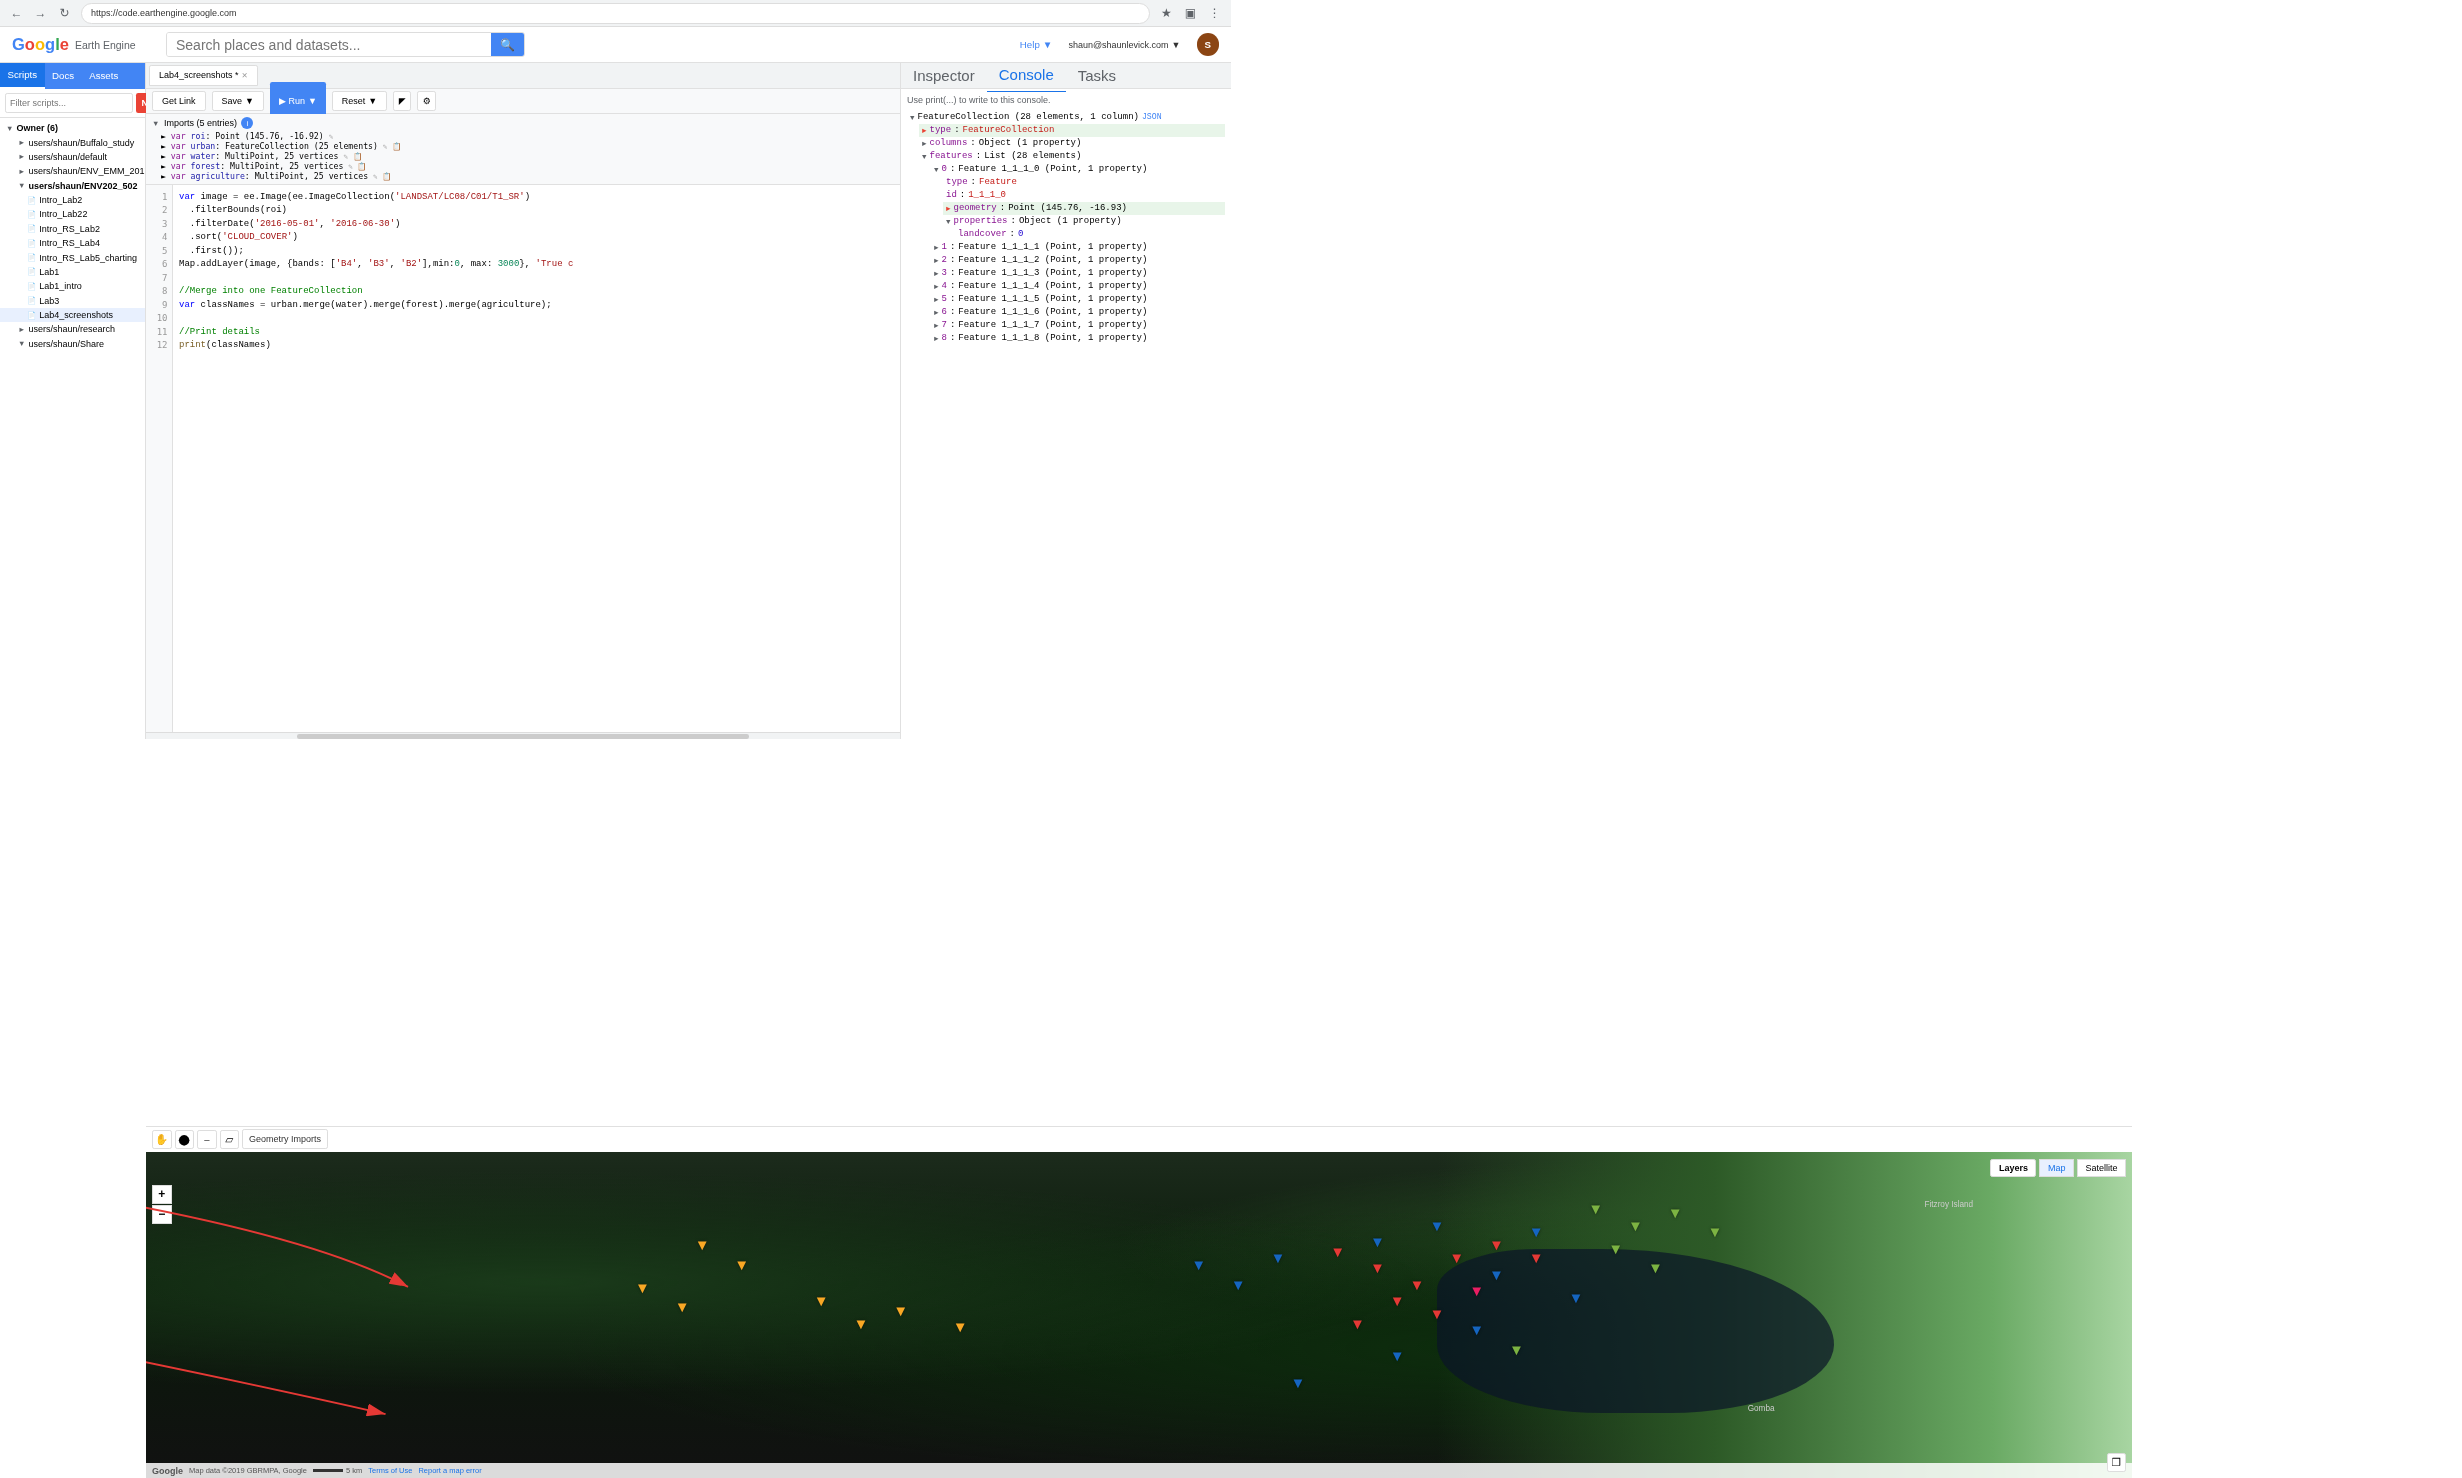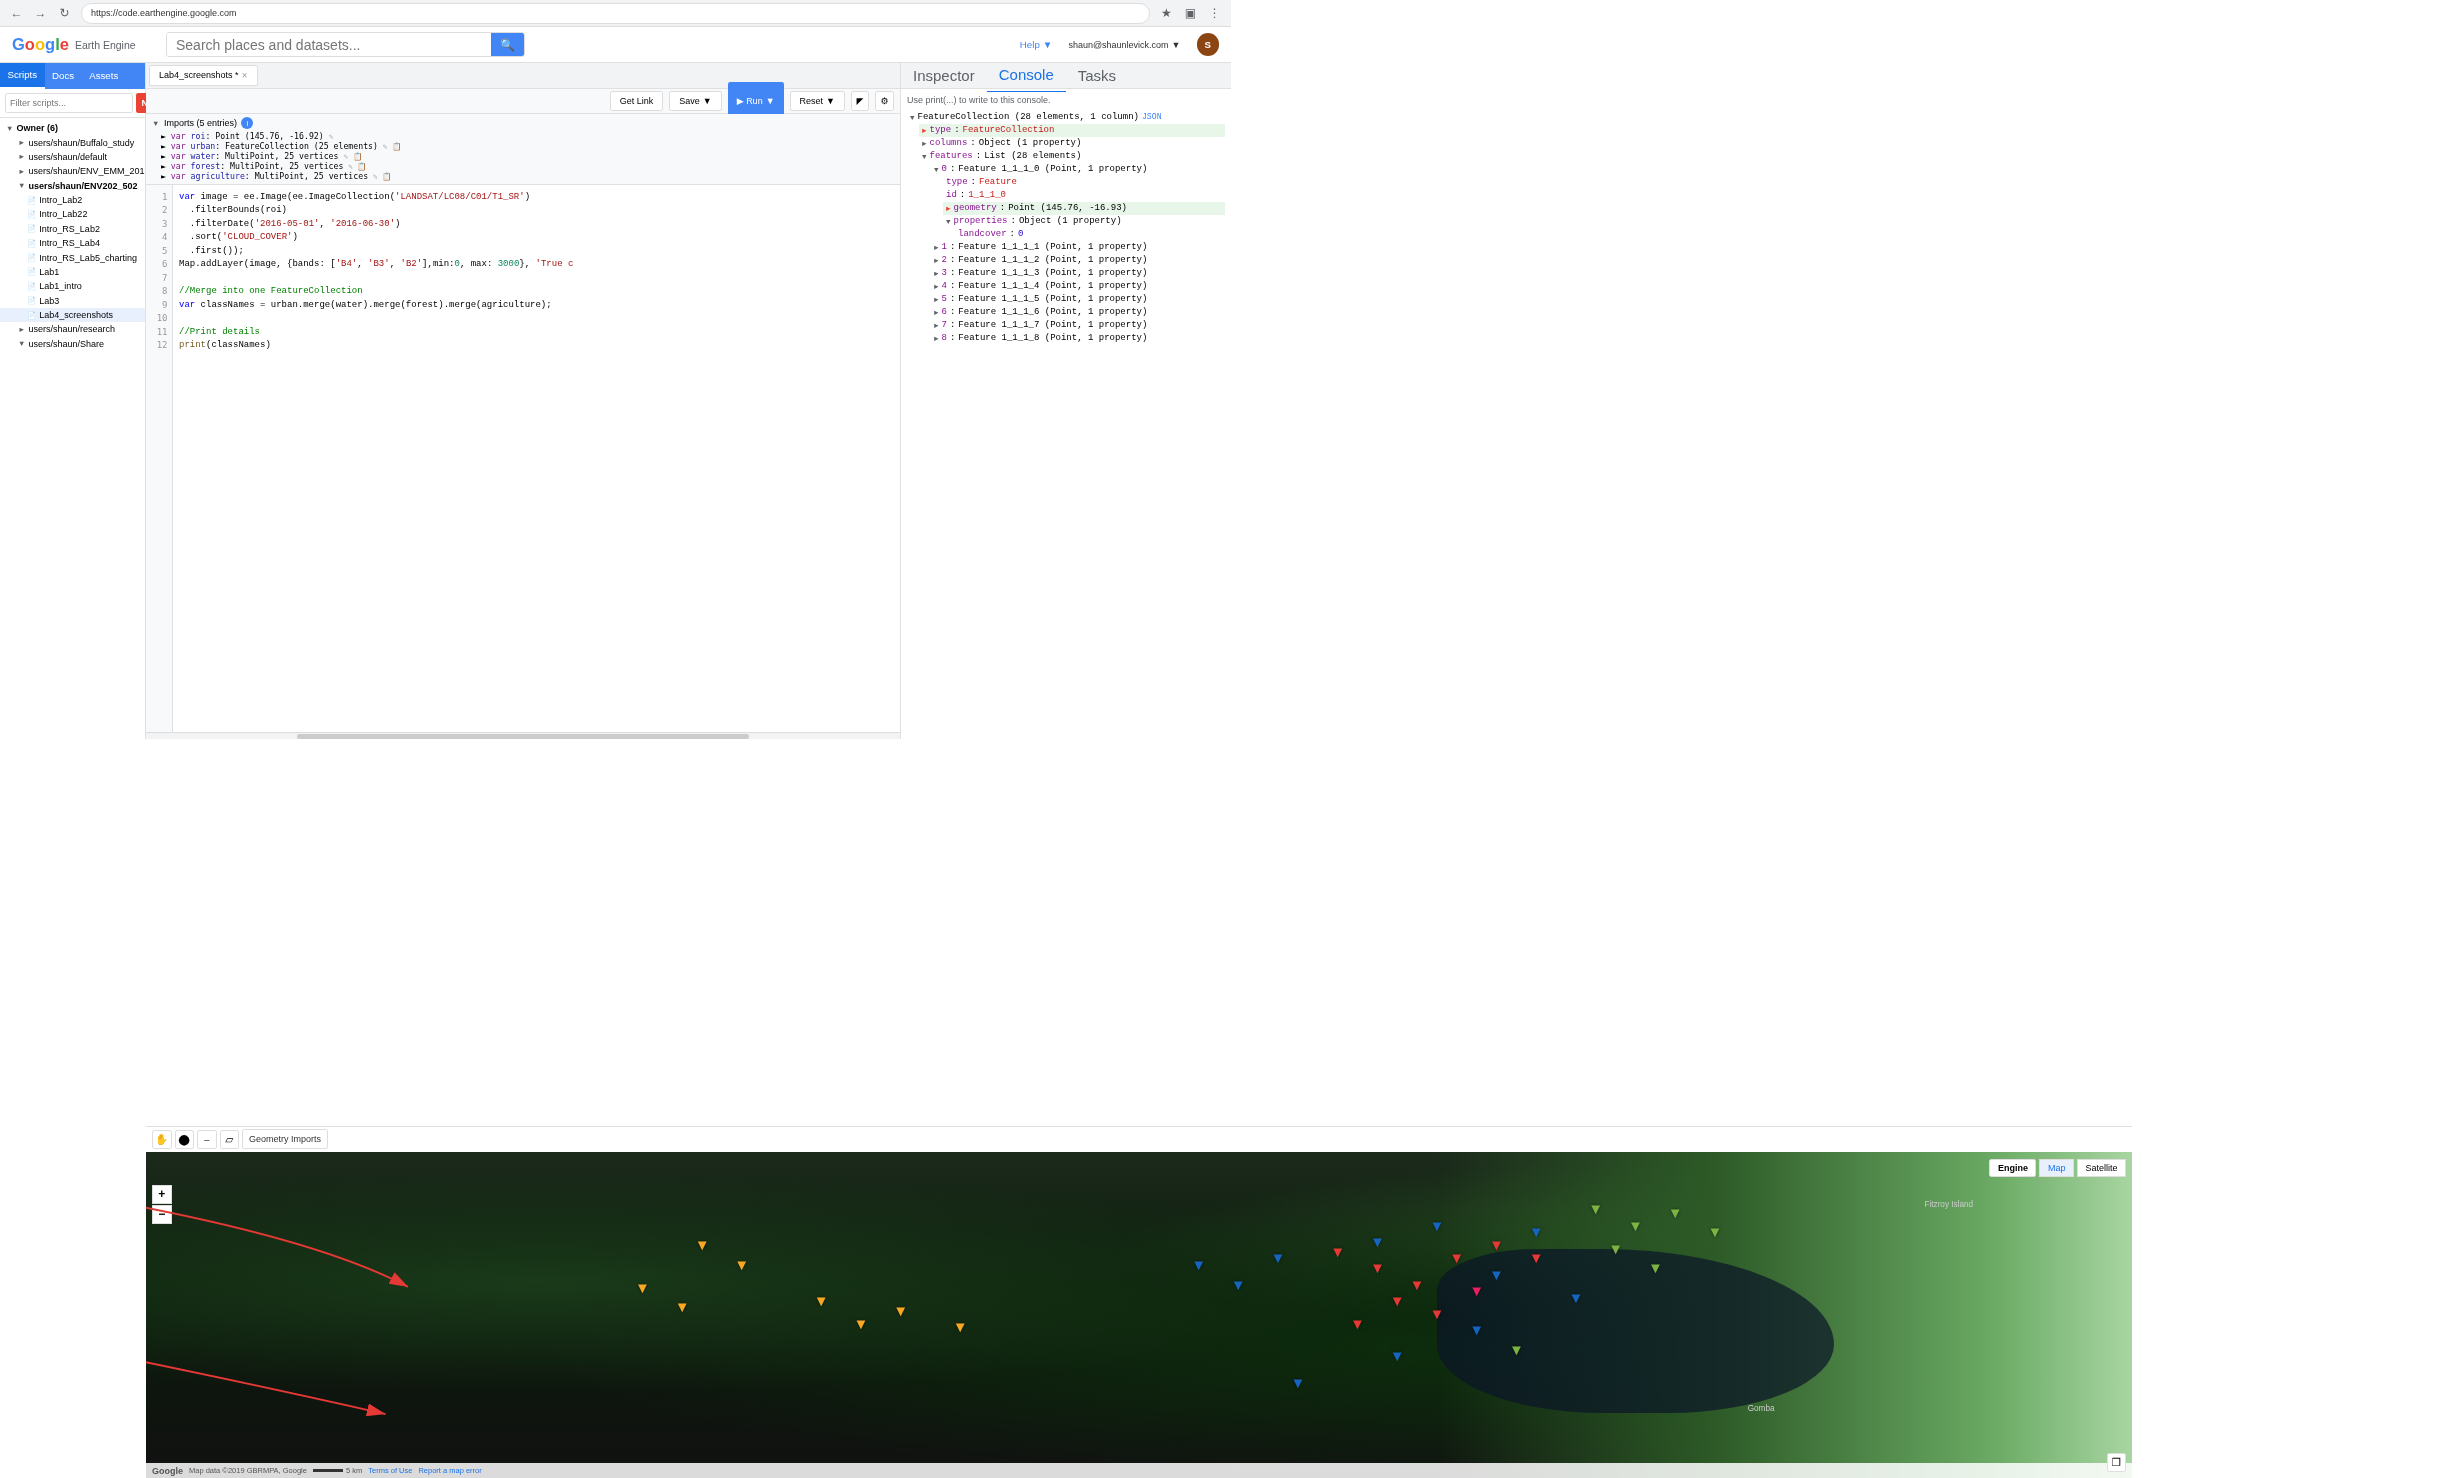--- a/index.html
+++ b/index.html
@@ -262,21 +262,21 @@
       gap: 3px;
     }
     .editor-toolbar {
       height: 25.5px;
       background: #f8f9fa;
       display: flex;
       align-items: center;
       padding: 0 6px;
       gap: 6px;
       border-bottom: 0.7px solid #e0e0e0;
-      justify-content: flex-end;
+      justify-content: flex-start;
     }
     .toolbar-btn {
       height: 19.5px;
       padding: 0 9px;
       border: 0.7px solid #ddd;
       border-radius: 2.2px;
       background: #fff;
       cursor: pointer;
       font-size: 9px;
       display: flex; align-items: center; gap: 3px;
@@ -943,21 +943,21 @@
     <div class="marker green" style="left:69%; top:58%;">▼</div>
 
     <div class="marker magenta" style="left:67%; top:40%;">▼</div>
 
     <div class="map-controls">
       <button class="zoom-btn">+</button>
       <button class="zoom-btn">−</button>
     </div>
 
     <div style="position:absolute; top:7.5px; right:6px; display:flex; align-items:center; gap:3px; z-index:10;">
-      <div style="background:#fff; border:0.7px solid #ddd; padding:3px 7.5px; font-size:9px; font-weight:bold; border-radius:2.2px;">Engine</div>
+      <div style="background:#fff; border:0.7px solid #ddd; padding:3px 7.5px; font-size:9px; font-weight:bold; border-radius:2.2px;">Layers</div>
       <button class="map-type-btn active">Map</button>
       <button class="map-type-btn">Satellite</button>
     </div>
 
     <button class="expand-btn">❐</button>
 
     <div class="map-footer">
       <div class="google-logo-map">Google</div>
       <span>Map data ©2019 GBRMPA, Google</span>
       <div class="scale-bar">

